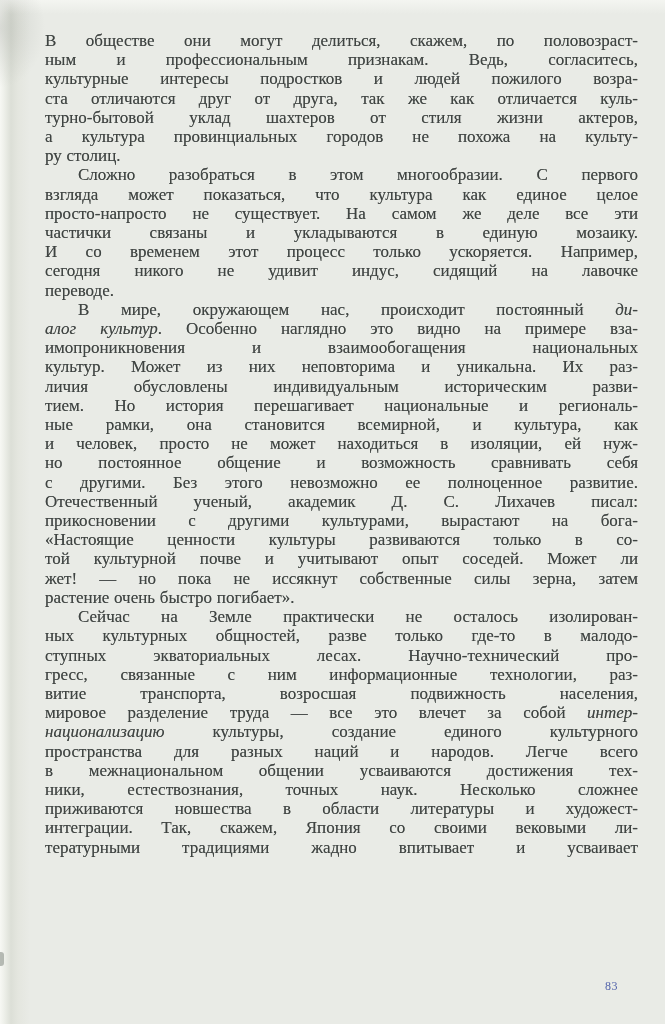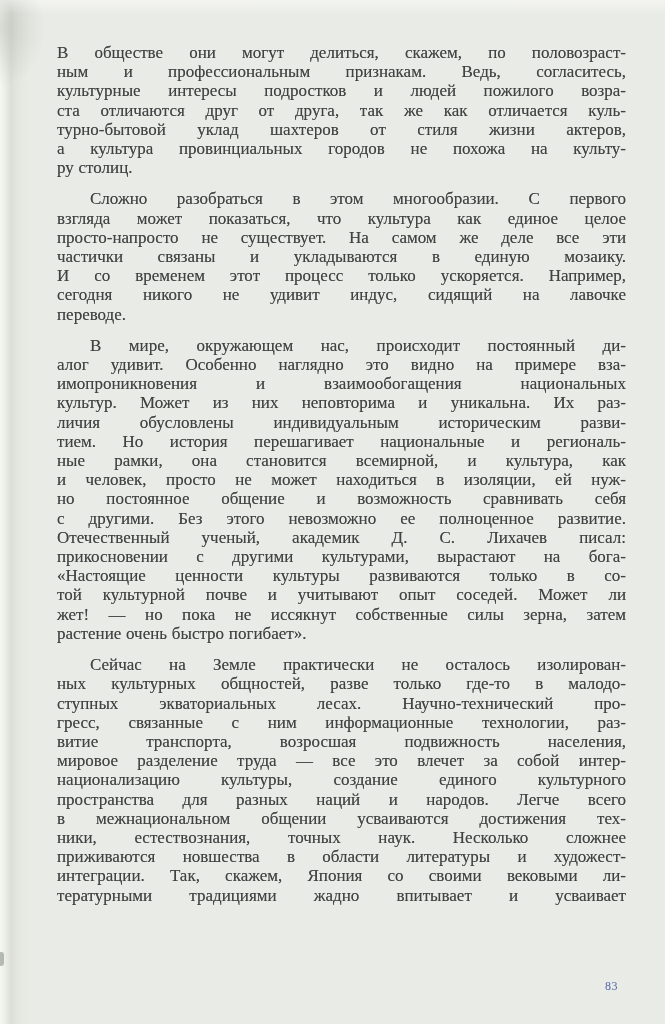--- a/index.html
+++ b/index.html
@@ -52,32 +52,32 @@
     position: absolute;
     top: 31px;
     left: 45px;
     width: 593px;
     color: var(--text, #3f4442);
     font-size: 17px;
     line-height: 19.2px;
     text-shadow: 0 0 0.5px rgba(63,68,66,0.55);
     word-spacing: 0.5px;
   }
-  .para { margin: 12px; }
+  .para { margin: 0; }
   .line {
     text-align: justify;
     text-align-last: justify;
   }
   .line.end {
     text-align-last: left;
   }
   .para.indent .line:first-child {
     text-indent: 33px;
   }
-  .run.italic { }
+  .run.italic { font-style: italic; }
   .page-number {
     position: absolute;
     top: 975px;
     left: 605px;
     font-size: 12px;
     line-height: 22px;
     letter-spacing: 0.5px;
     color: var(--page-num, #5263ab);
   }
 </style>
@@ -103,21 +103,21 @@
       <div class="line"><span class="run">Сложно разобраться в этом многообразии. С первого</span></div>
       <div class="line"><span class="run">взгляда может показаться, что культура как единое целое</span></div>
       <div class="line"><span class="run">просто-напросто не существует. На самом же деле все эти</span></div>
       <div class="line"><span class="run">частички связаны и укладываются в единую мозаику.</span></div>
       <div class="line"><span class="run">И со временем этот процесс только ускоряется. Например,</span></div>
       <div class="line"><span class="run">сегодня никого не удивит индус, сидящий на лавочке</span></div>
       <div class="line end"><span class="run">переводе.</span></div>
     </div>
     <div class="para indent">
       <div class="line"><span class="run">В мире, окружающем нас, происходит постоянный </span><span class="run italic">ди-</span></div>
-      <div class="line"><span class="run italic">алог удивит</span><span class="run">. Особенно наглядно это видно на примере вза-</span></div>
+      <div class="line"><span class="run italic">алог культур</span><span class="run">. Особенно наглядно это видно на примере вза-</span></div>
       <div class="line"><span class="run">имопроникновения и взаимообогащения национальных</span></div>
       <div class="line"><span class="run">культур. Может из них неповторима и уникальна. Их раз-</span></div>
       <div class="line"><span class="run">личия обусловлены индивидуальным историческим разви-</span></div>
       <div class="line"><span class="run">тием. Но история перешагивает национальные и региональ-</span></div>
       <div class="line"><span class="run">ные рамки, она становится всемирной, и культура, как</span></div>
       <div class="line"><span class="run">и человек, просто не может находиться в изоляции, ей нуж-</span></div>
       <div class="line"><span class="run">но постоянное общение и возможность сравнивать себя</span></div>
       <div class="line"><span class="run">с другими. Без этого невозможно ее полноценное развитие.</span></div>
       <div class="line"><span class="run">Отечественный ученый, академик Д. С. Лихачев писал:</span></div>
       <div class="line"><span class="run">прикосновении с другими культурами, вырастают на бога-</span></div>

